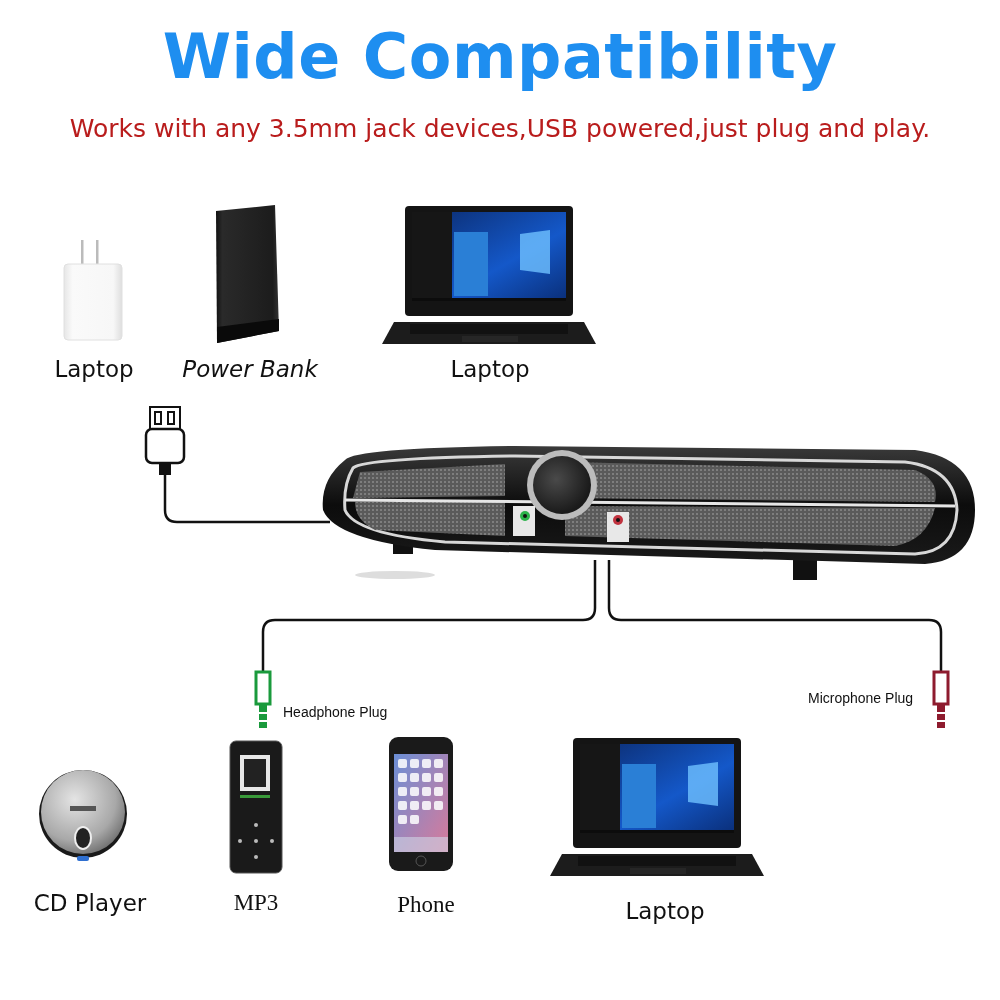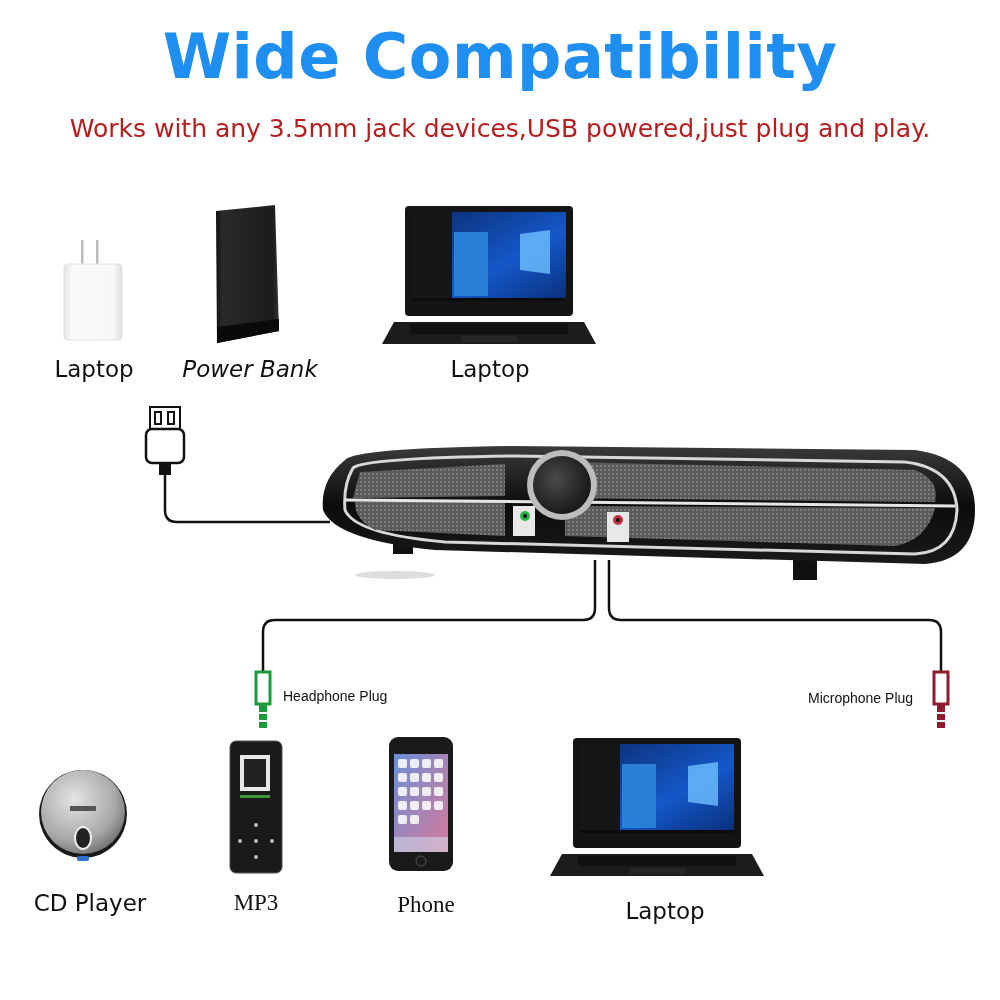--- a/index.html
+++ b/index.html
@@ -127,21 +127,21 @@
   <path d="M340 0 L340 48 Q340 60 328 60 L20 60 Q8 60 8 72 L8 112" fill="none" stroke="#111" stroke-width="2.5"></path>
   <path d="M354 0 L354 48 Q354 60 366 60 L674 60 Q686 60 686 72 L686 112" fill="none" stroke="#111" stroke-width="2.5"></path>
 </svg>
 
 <svg width="20" height="64" style="left:253px;top:670px;" viewBox="0 0 20 64">
   <rect x="3" y="2" width="14" height="32" fill="#fff" stroke="#1A9A3C" stroke-width="3"></rect>
   <rect x="6" y="34" width="8" height="8" fill="#1A9A3C"></rect>
   <rect x="6" y="44" width="8" height="6" fill="#1A9A3C"></rect>
   <rect x="6" y="52" width="8" height="6" fill="#1A9A3C"></rect>
 </svg>
-<div class="abs small-label" style="left:283px;top:688px;">Headphone Plug</div>
+<div class="abs small-label" style="left:283px;top:704px;">Headphone Plug</div>
 
 <svg width="20" height="64" style="left:931px;top:670px;" viewBox="0 0 20 64">
   <rect x="3" y="2" width="14" height="32" fill="#fff" stroke="#8E1B2E" stroke-width="3"></rect>
   <rect x="6" y="34" width="8" height="8" fill="#8E1B2E"></rect>
   <rect x="6" y="44" width="8" height="6" fill="#8E1B2E"></rect>
   <rect x="6" y="52" width="8" height="6" fill="#8E1B2E"></rect>
 </svg>
 <div class="abs small-label" style="left:808px;top:690px;width:118px;">Microphone Plug</div>
 
 <div class="abs" style="left:38px;top:768px;width:90px;height:96px;">

